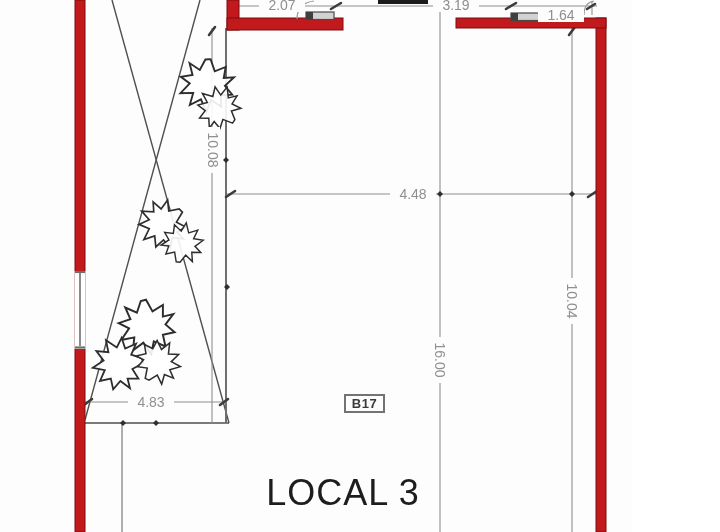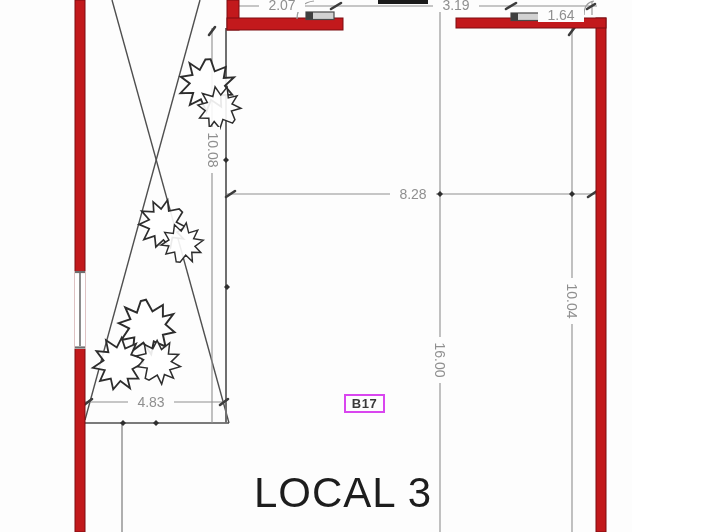--- a/index.html
+++ b/index.html
@@ -7,26 +7,26 @@
     position:relative;width:632px;height:532px;overflow:hidden;
     background:#fdfdfd;font-family:"Liberation Sans",sans-serif;
   }
   #linework{position:absolute;left:0;top:0;z-index:1;}
   .dim{
     position:absolute;z-index:2;color:#8f8f8f;font-size:14px;line-height:14px;
     text-align:center;background:#fdfdfd;padding:0 1px;white-space:nowrap;
   }
   .dim.rot{transform:rotate(90deg);transform-origin:center center;}
   .badge{
-    position:absolute;z-index:2;border:2px solid #d946ef;color:#3a3a3a;
+    position:absolute;z-index:2;border:2px solid #737373;color:#3a3a3a;
     background:#fdfdfd;font-size:13px;line-height:15px;text-align:center;
     font-weight:600;letter-spacing:0.5px;
   }
   .room-title{
-    position:absolute;z-index:2;color:#1d1d1d;font-size:42px;line-height:44px;
+    position:absolute;z-index:2;color:#1d1d1d;font-size:36px;line-height:44px;
     text-align:center;letter-spacing:1px;white-space:nowrap;
   }
 </style>
 </head>
 <body>
 
 <div id="stage">
 
   <svg id="linework" width="720" height="532" viewBox="0 0 720 532">
     <defs>
@@ -116,21 +116,21 @@
 
     <rect x="378" y="0" width="50" height="4" fill="#1b1b1b"></rect>
   </svg>
 
   <div class="dim" style="left:259px;top:-2px;width:44px;">2.07</div>
 
   <div class="dim" style="left:433px;top:-2px;width:44px;">3.19</div>
 
   <div class="dim" style="left:538px;top:8px;width:44px;">1.64</div>
 
-  <div class="dim" style="left:390px;top:187px;width:44px;">8.28</div>
+  <div class="dim" style="left:390px;top:187px;width:44px;">4.48</div>
 
   <div class="dim" style="left:128px;top:395px;width:44px;">4.83</div>
 
   <div class="dim rot" style="left:190px;top:143px;width:44px;">10.08</div>
 
   <div class="dim rot" style="left:417px;top:353px;width:44px;">16.00</div>
 
   <div class="dim rot" style="left:549px;top:294px;width:44px;">10.04</div>
 
   <div class="badge" style="left:344px;top:394px;width:37px;height:15px;">B17</div>

